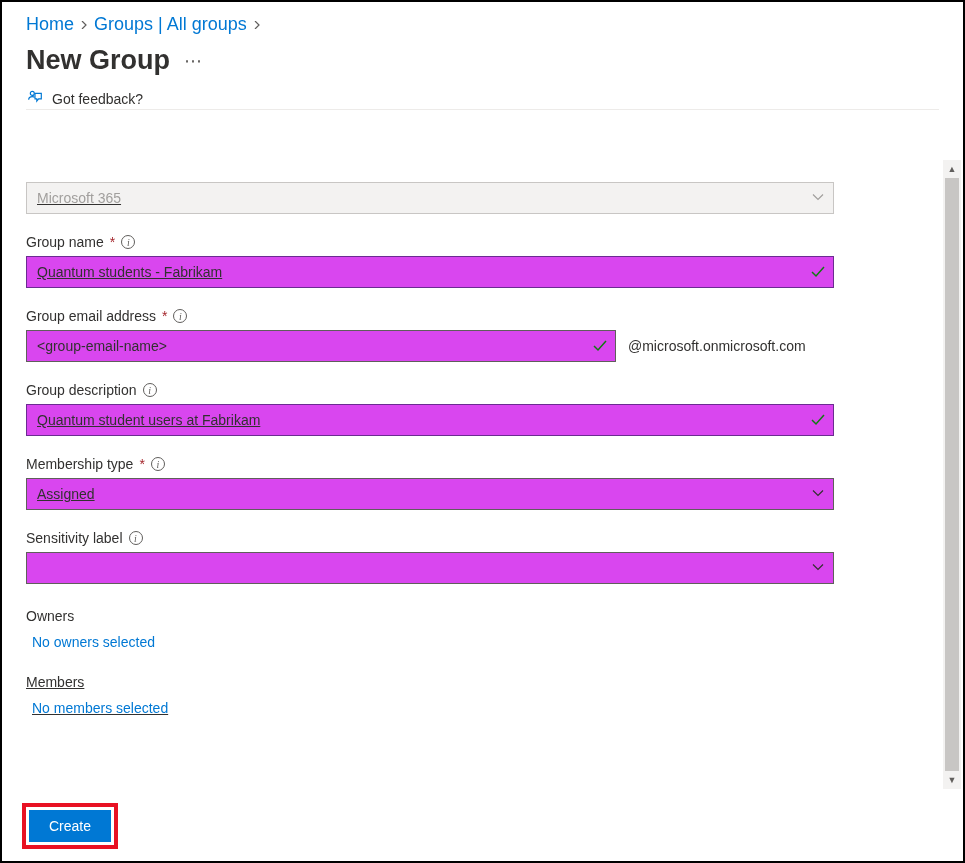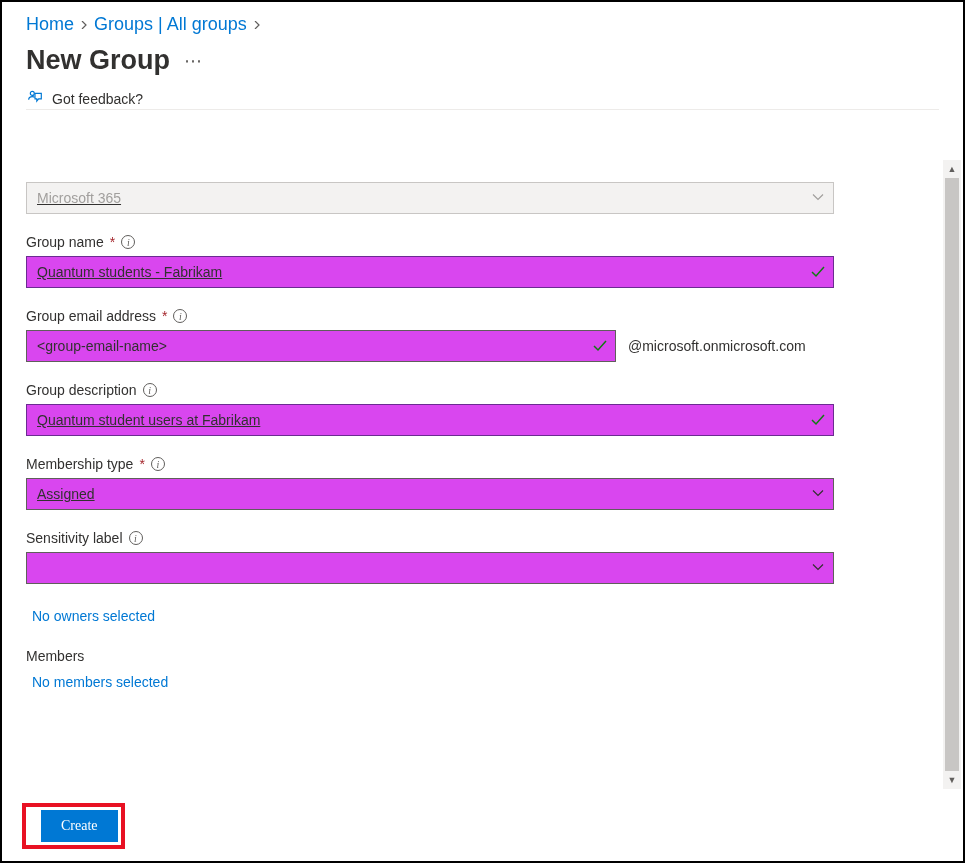--- a/index.html
+++ b/index.html
@@ -58,35 +58,34 @@
       position: absolute; right: 10px; top: 50%; transform: translateY(-50%);
       pointer-events: none;
     }
     .chevron-down svg { width: 12px; height: 12px; }
     .email-row { display: flex; align-items: center; gap: 12px; }
     .email-row .field-wrap { width: 590px; }
     .domain-suffix { color: #323130; font-size: 14px; }
     .section-heading { font-size: 14px; color: #323130; margin-bottom: 10px; }
     .link-text { color: #0078d4; cursor: pointer; padding-left: 6px; }
     .owners-block { margin-top: 24px; margin-bottom: 24px; }
-    .members-block { margin-bottom: 6px; }
+    .members-block { margin-bottom: 6px; text-decoration: underline; }
     .footer-bar {
       position: absolute; left: 0; right: 0; bottom: 0; height: 72px;
       padding: 14px 20px; background: #fff;
     }
     .create-highlight {
       border: 4px solid #e81123;
       display: inline-block;
       padding: 3px;
     }
     .create-btn {
       background: #0078d4; color: #fff; border: none;
       padding: 8px 20px; font-size: 14px; cursor: pointer;
-      font-family: Liberation Serif, serif;
-      margin-left: 12px;
+      font-family: Liberation Sans, sans-serif;
     }
     .scrollbar {
       position: absolute; right: 2px; top: 158px; bottom: 72px; width: 18px;
       background: #f3f2f1; display: flex; flex-direction: column; align-items: center;
     }
     .scroll-arrow { width: 18px; height: 18px; display: flex; align-items: center; justify-content: center; color: #605e5c; font-size: 9px; cursor: pointer; }
     .scroll-thumb { width: 14px; flex: 1; background: #c8c6c4; margin: 0 2px; border-radius: 0; cursor: pointer; height: 88%; }
     .scroll-track { flex: 1; width: 100%; display: flex; flex-direction: column; }
     .full-width { width: 808px; text-decoration: underline; }
   </style>
@@ -214,20 +213,21 @@
       <input class="field-input" readonly="" value="" style="">
       <span class="chevron-down">
         <svg viewBox="0 0 12 12">
             <path d="M1 3.5 L6 8.5 L11 3.5" stroke="#323130" stroke-width="1.2" fill="none"></path>
           </svg>
       </span>
     </div>
   </div>
 
   <div class="owners-block">
+    <div class="section-heading">Owners</div>
     <div class="link-text">No owners selected</div>
   </div>
 
   <div class="members-block">
     <div class="section-heading">Members</div>
     <div class="link-text">No members selected</div>
   </div>
 
 </div>
 

